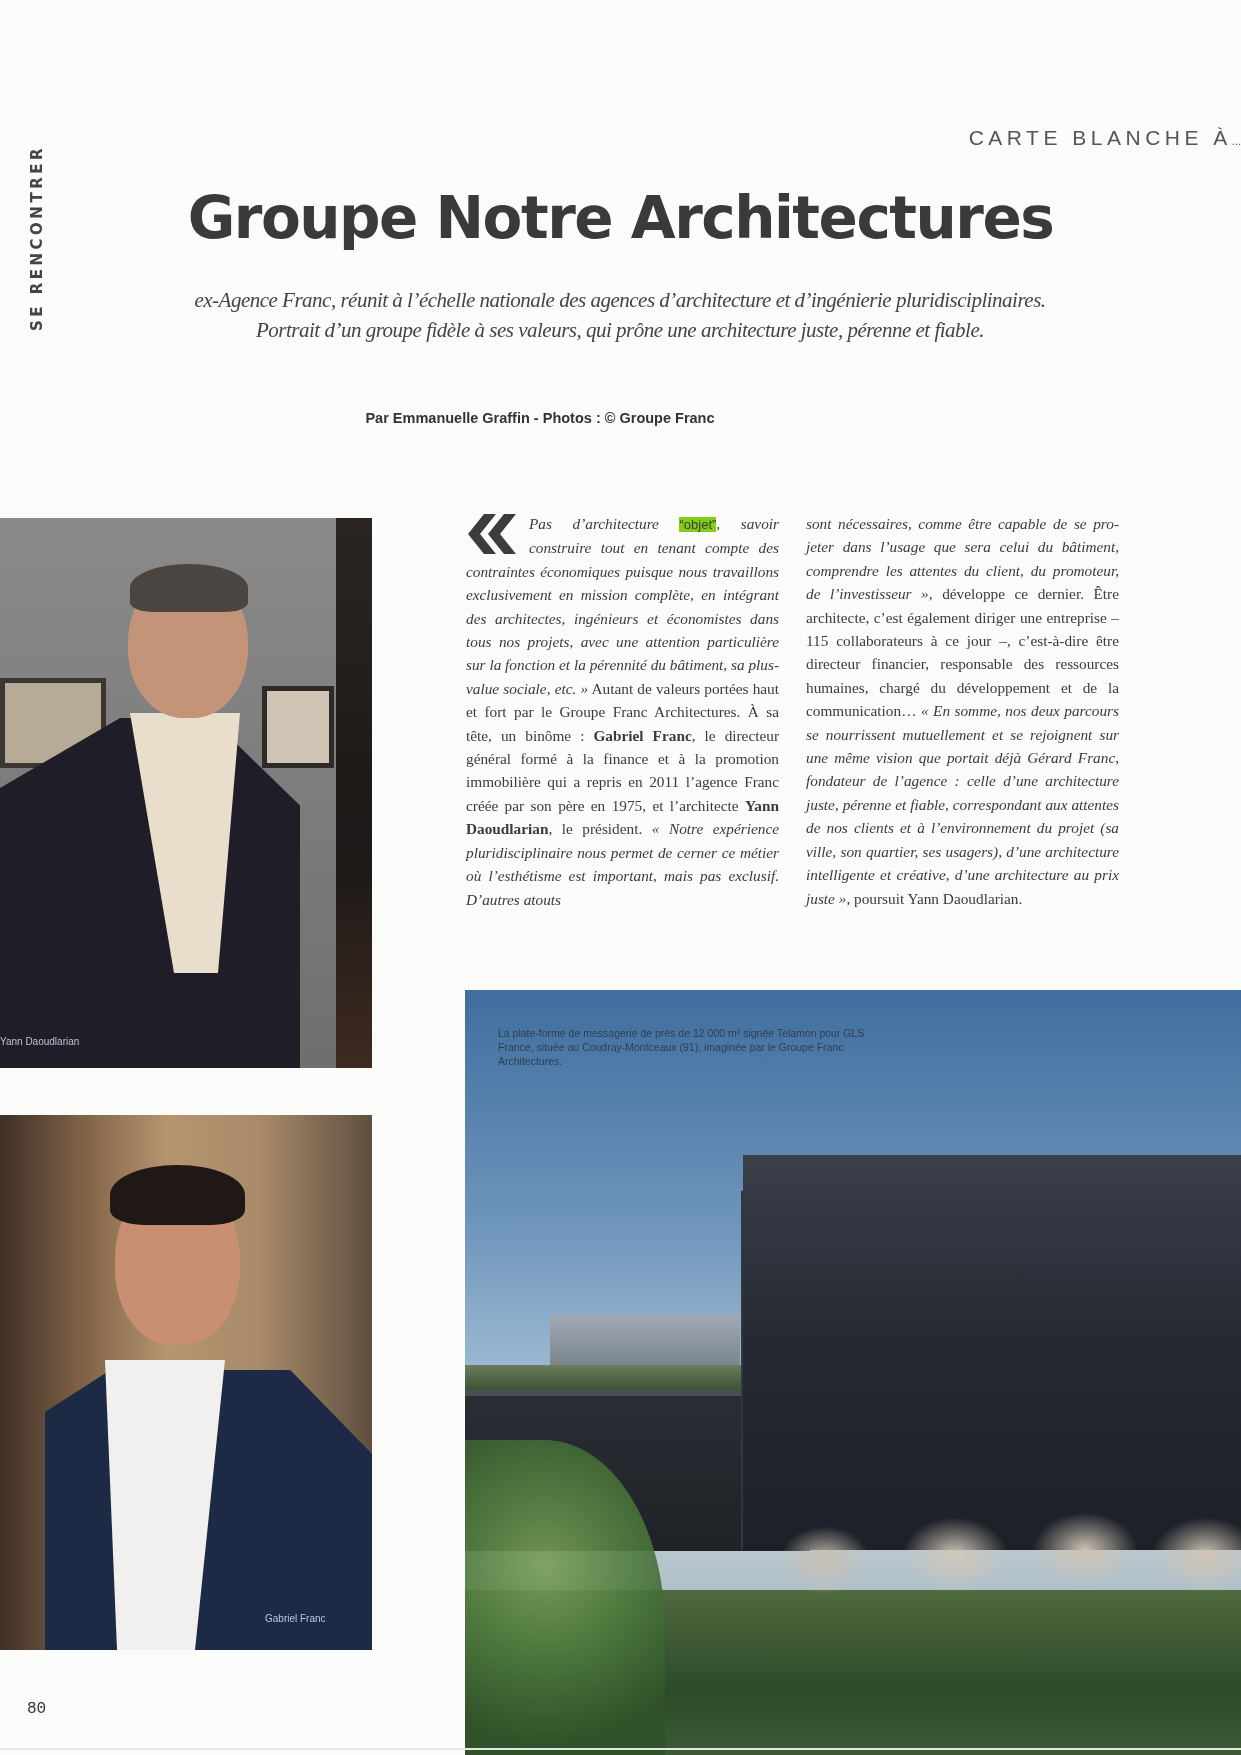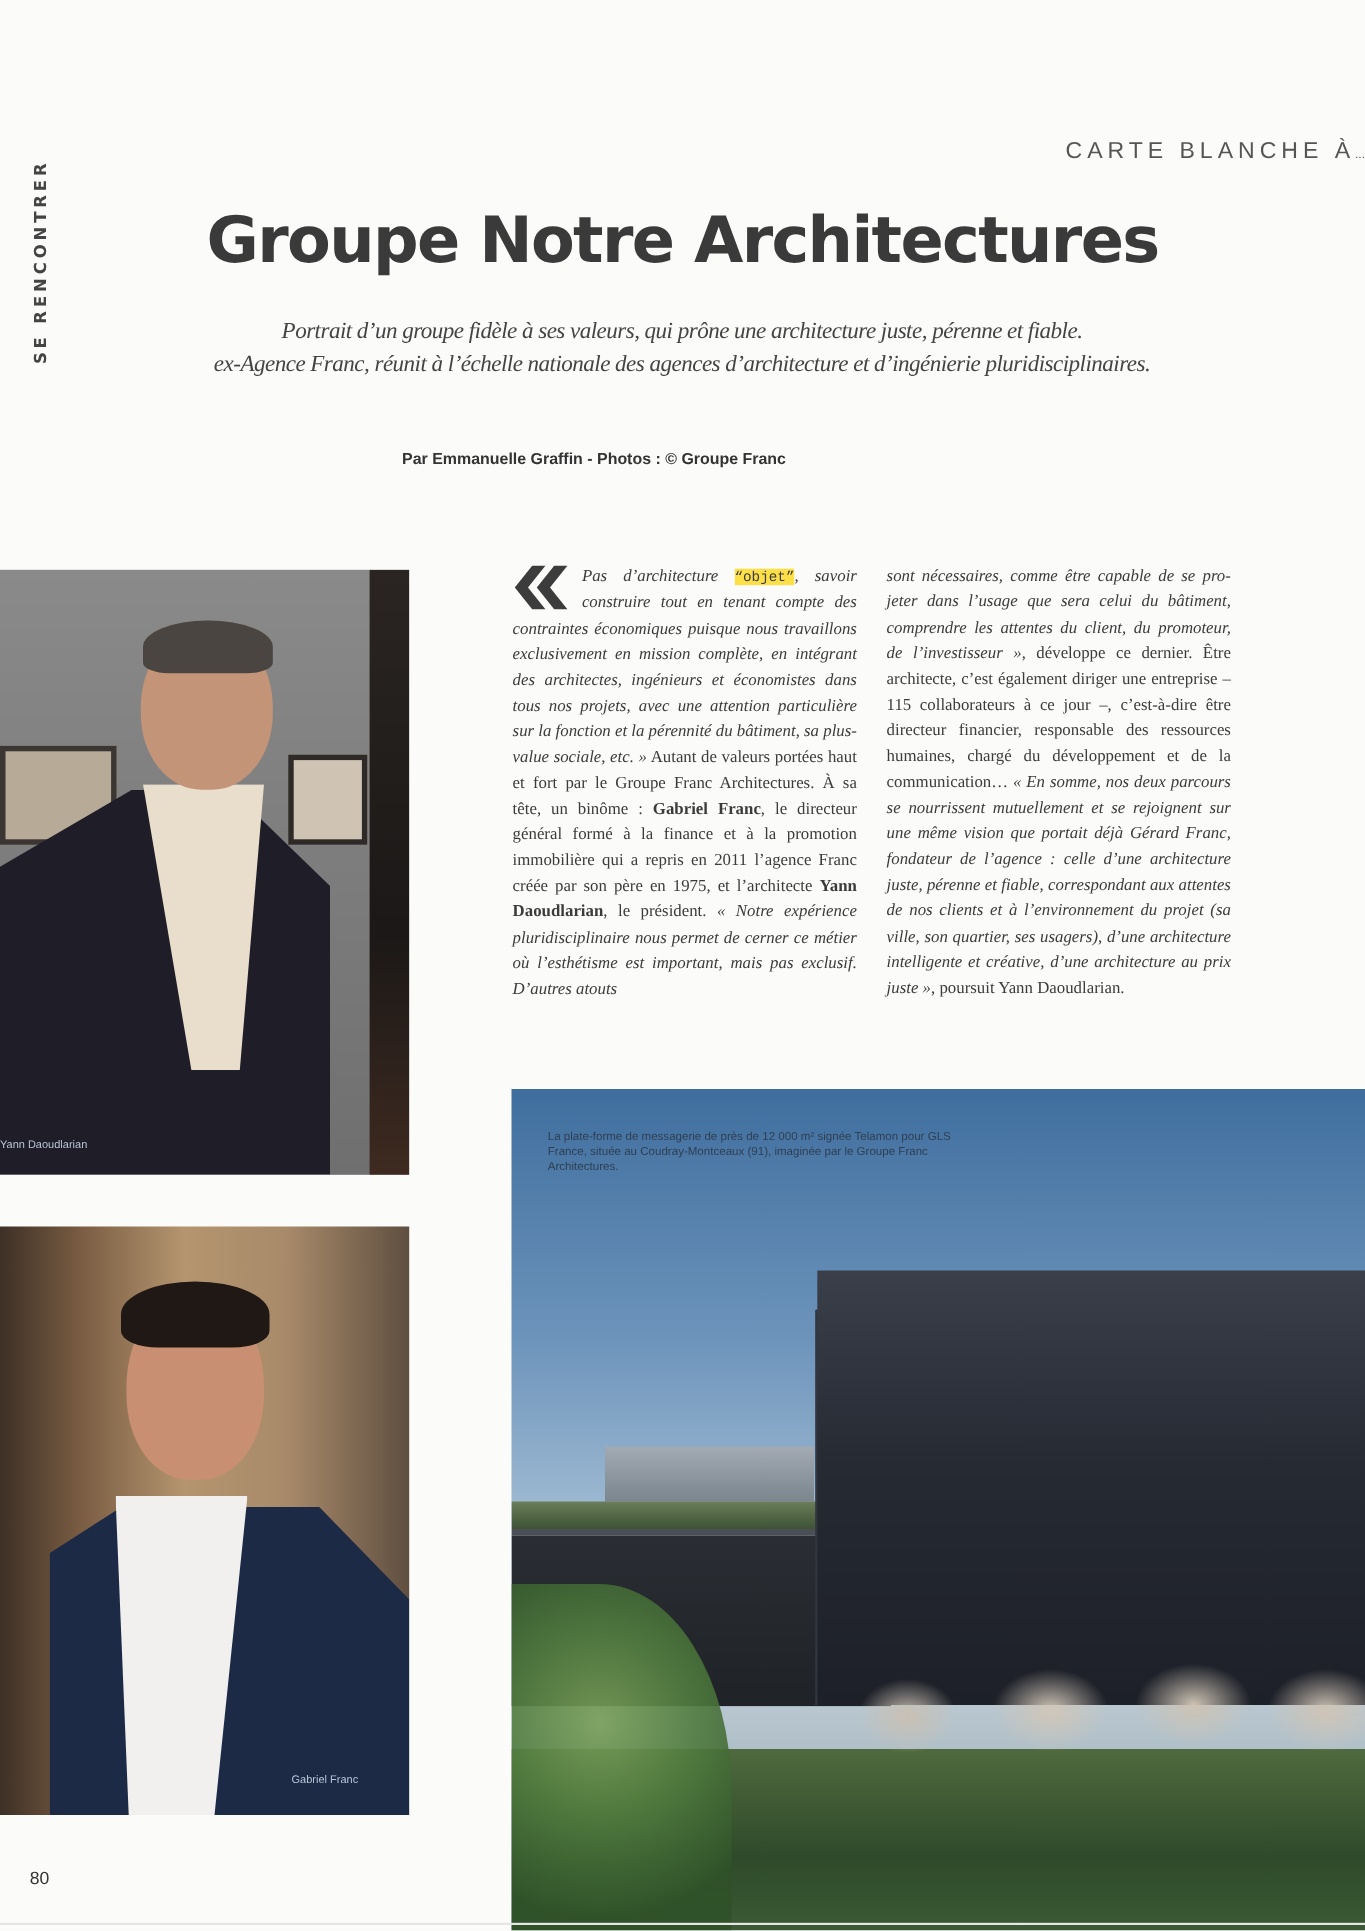--- a/index.html
+++ b/index.html
@@ -89,21 +89,21 @@
   }
   #col-1 { left: 466px; }
   #col-2 { left: 806px; }
   .col p { margin: 0; }
   .col em { font-style: italic; }
   .col b { font-weight: bold; }
 
   #quote-mark {
     float: left; width: 55px; height: 40px; margin: 2px 8px 0 0;
   }
-  .objet-hl { font-style: normal; font-family: Liberation Mono, monospace; font-size: 13px; background:#fde047; }
+  .objet-hl { font-style: normal; font-family: Liberation Sans, sans-serif; font-size: 13px; background:#84cc16; }
 
   
   #photo-building {
     left: 465px; top: 990px; width: 776px; height: 765px; overflow: hidden;
     background: linear-gradient(180deg, #3f6e9e 0%, #6d94bb 30%, #a9c2d7 55%, #c9d6df 63%, #8da0a8 100%);
   }
   #photo-building .cube {
     position:absolute; left: 278px; top: 165px; width: 498px; height: 395px;
     background: linear-gradient(180deg, #3a3f4a 0%, #262a33 45%, #1d2028 100%);
   }
@@ -142,40 +142,40 @@
     opacity: 0.9;
   }
   #building-caption {
     position:absolute; left: 33px; top: 36px; width: 380px;
     font-family: "Liberation Sans", sans-serif; font-size: 10.5px; line-height: 14px;
     color: #2f3f52;
   }
 
   #page-number {
     left: 27px; top: 1700px;
-    font-family: Liberation Sans, sans-serif; font-size: 16px; color: #333;
+    font-family: Liberation Mono, monospace; font-size: 16px; color: #333;
   }
   #bottom-rule { left: 0; top: 1748px; width: 1241px; height: 2px; background: #e6e6e6; }
 </style>
 </head>
 <body>
 
 <div id="section-label" class="abs">
   <span>SE RENCONTRER</span>
 </div>
 
 <div id="kicker" class="abs">
   <span>CARTE BLANCHE À</span><span class="ell">...</span>
 </div>
 
 <h1 id="title" class="abs">Groupe Notre Architectures</h1>
 
 <div id="chapo" class="abs">
+  <p>ex-Agence Franc, réunit à l’échelle nationale des agences d’architecture et d’ingénierie pluridisciplinaires.</p>
   <p>Portrait d’un groupe fidèle à ses valeurs, qui prône une architecture juste, pérenne et fiable.</p>
-  <p>ex-Agence Franc, réunit à l’échelle nationale des agences d’architecture et d’ingénierie pluridisciplinaires.</p>
 </div>
 
 <div id="byline" class="abs">Par Emmanuelle Graffin - Photos : © Groupe Franc</div>
 
 <div id="photo-yann" class="photo">
   <div class="frame-l"></div>
   <div class="frame-r"></div>
   <div class="pillar"></div>
   <div class="suit"></div>
   <div class="shirt"></div>

